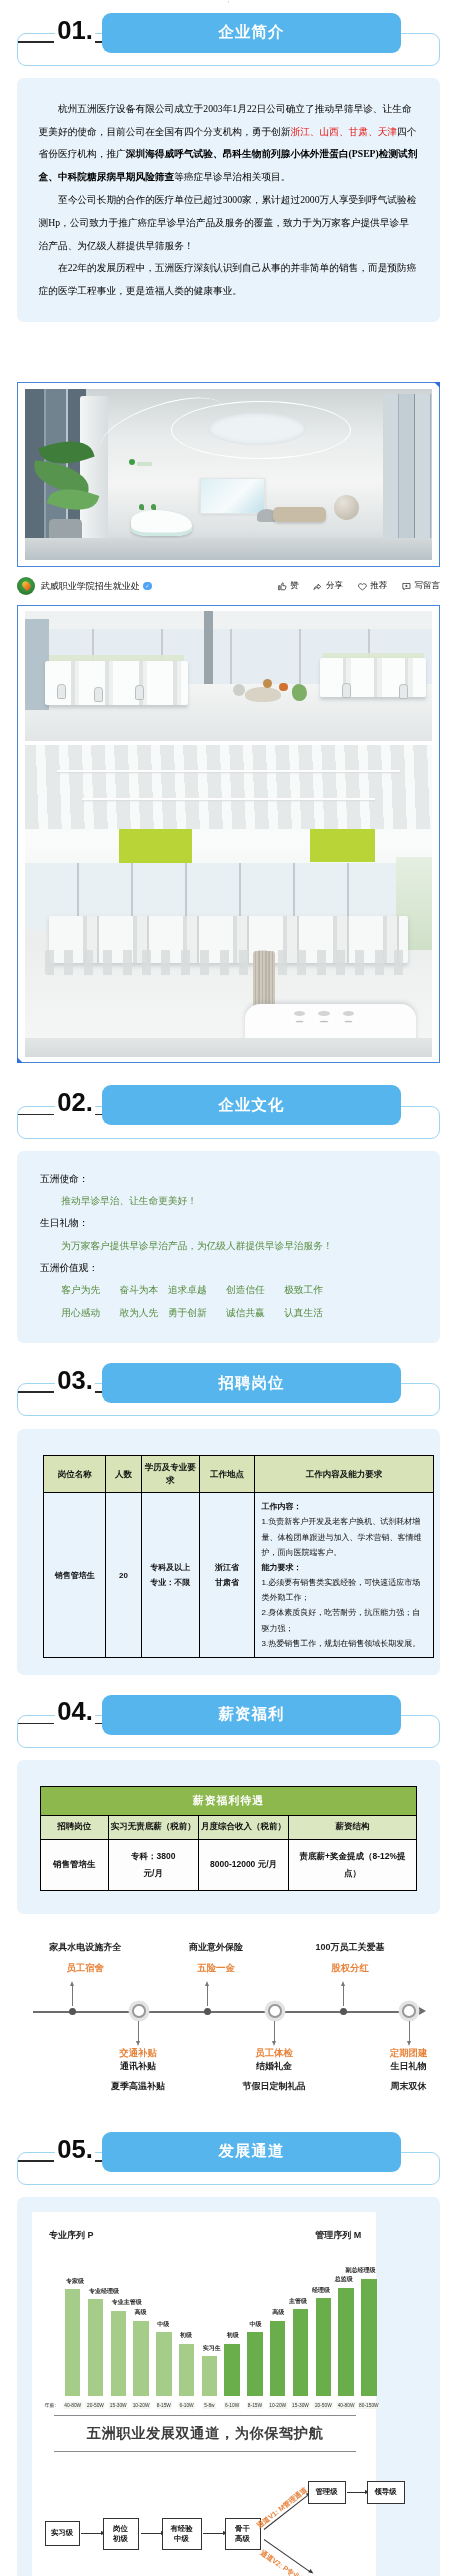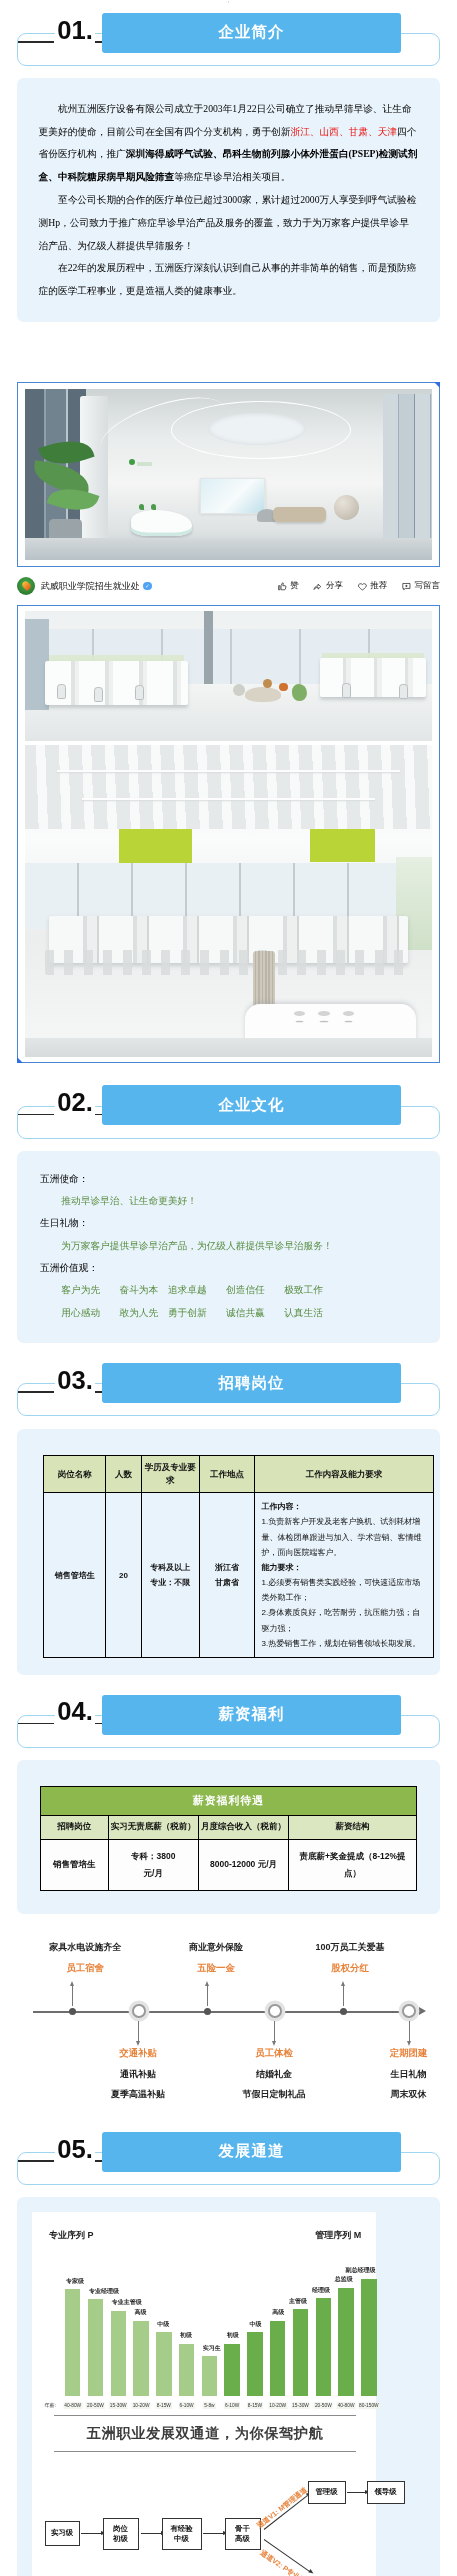--- a/index.html
+++ b/index.html
@@ -11,21 +11,21 @@
 
   
   .sec { position: relative; height: 58px; margin: 0 17px; }
   .sec-outline { position: absolute; left: 0; right: 0; top: 23px; height: 33px;
     border: 1.1px solid #a0d5f2; border-radius: 9px; background: #fff; }
   .sec-dash-l { position: absolute; left: 1.1px; top: 31px; width: 36px; height: 1.7px; background: #2a2a2a; }
   .sec-dash-m { position: absolute; left: 76px; top: 31px; width: 8.5px; height: 1.7px; background: #2a2a2a; }
   .sec-num { position: absolute; left: 38px; top: 5.7px; font-size: 25.6px; font-weight: 800;
     font-family: "Liberation Sans", sans-serif; color: #0d0d0d; background: #fff; padding: 0 2.3px; z-index: 2; }
   .sec-pill { position: absolute; left: 85px; width: 299px; top: 2.8px; height: 40px;
-    background: #55b5ec; border-radius: 3px; z-index: 2;
+    background: #55b5ec; border-radius: 9px; z-index: 2;
     display: flex; align-items: center; justify-content: center; }
   .sec-pill span { color: #fff; font-size: 15.4px; font-weight: 700; font-family: "Liberation Sans", sans-serif; letter-spacing: 1.1px; }
 
   
   .panel { margin: 10.2px 17px 0; background: #e9f3fb; border-radius: 6.8px; }
 
   
   .intro { padding: 19.4px 21.6px; font-size: 9.7px; line-height: 2.35; color: #000; }
   .intro p { text-indent: 2em; }
   .red-t { color: #e8100c; font-weight: 400; }
@@ -166,21 +166,21 @@
   .t-up, .t-down { position: absolute; width: 1.1px; background: #777; }
   .t-up { top: 55px; height: 20.5px; }
   .t-up::before { content: ""; position: absolute; top: -4.6px; left: -2.3px; border-bottom: 5.1px solid #777;
     border-left: 2.8px solid transparent; border-right: 2.8px solid transparent; }
   .t-down { top: 90px; height: 20.5px; }
   .t-down::after { content: ""; position: absolute; bottom: -4.6px; left: -2.3px; border-top: 5.1px solid #777;
     border-left: 2.8px solid transparent; border-right: 2.8px solid transparent; }
   .t-group { position: absolute; text-align: center; }
   .t-black { font-size: 9px; font-weight: 700; color: #222; margin-bottom: 8px; white-space: nowrap; }
   .t-orange { font-size: 9.4px; font-weight: 700; color: #e8833a; white-space: nowrap; }
-  .t-group.bottom .t-orange { margin-bottom: 8px; }
+  .t-group.bottom .t-orange { }
   .t-group.bottom .t-black { margin-bottom: 6.8px; font-weight: 600; }
 
   
   .dev-panel { padding: 15px 11.4px 19.4px 15px; }
   .chart-card { background: #fff; width: 344px; padding: 17px 10.2px 13.7px 12.5px; }
   .series-row { display: flex; justify-content: space-between; font-family: "Liberation Sans", sans-serif;
     font-size: 9px; font-weight: 700; color: #222; padding: 0 4.6px; }
   .bars { position: relative; display: flex; align-items: flex-end; gap: 7.4px; height: 121px;
     margin: 33px 0 17px 20.5px; }
   .bar-wrap { position: relative; width: 15.4px; height: 100%; display: flex; align-items: flex-end; }

